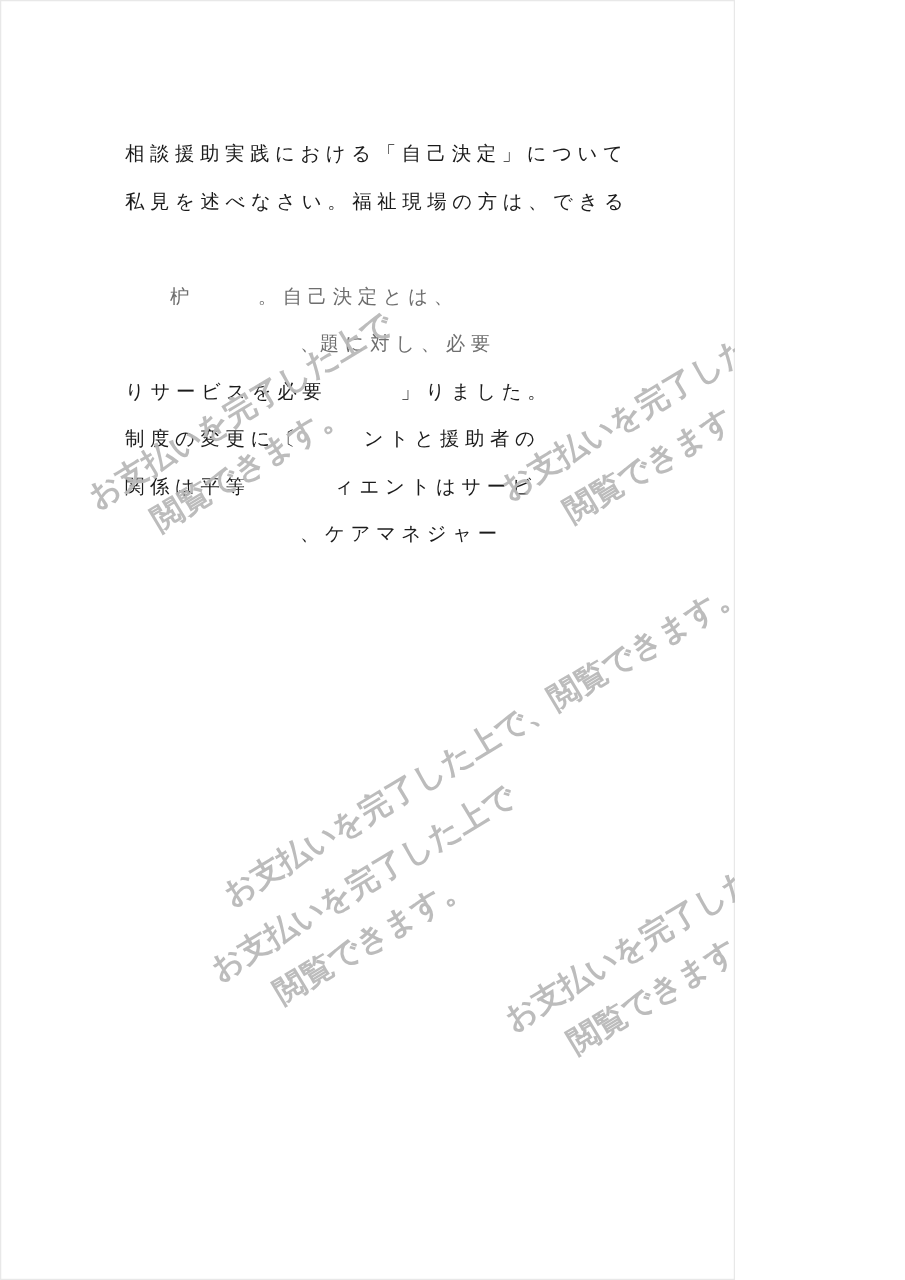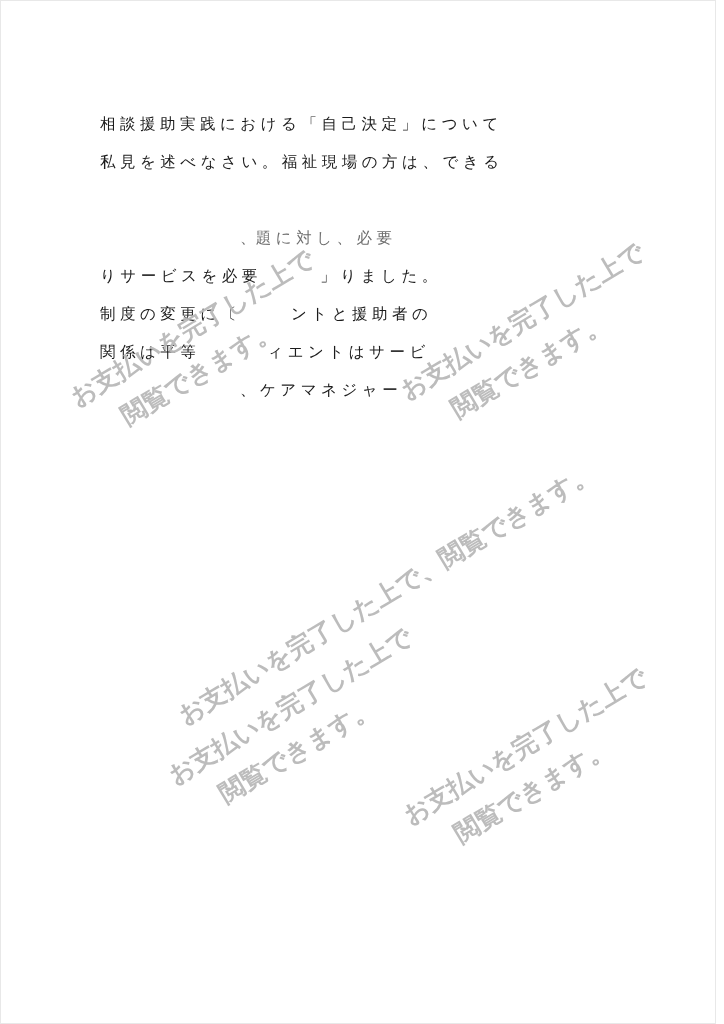--- a/index.html
+++ b/index.html
@@ -10,21 +10,21 @@
   body {
     width: 724px;
     height: 1024px;
     font-family: "Liberation Serif", "DejaVu Serif", serif;
     color: #1a1a1a;
     overflow: hidden;
   }
 
   #page {
     position: relative;
-    width: 716px;
+    width: 588px;
     height: 1024px;
     background: #ffffff;
     overflow: hidden;
   }
 
   
   #page-edge {
     position: absolute;
     inset: 0;
     border: 1px solid #e8e8e8;
@@ -134,20 +134,21 @@
   <div id="doc-body">
 
     <div class="para">
       <div class="line">相 談 援 助 実 践 に お け る 「 自 己 決 定 」 に つ い て</div>
       <div class="line">私 見 を 述 べ な さ い 。 福 祉 現 場 の 方 は 、 で き る</div>
     </div>
 
     <div class="gap"></div>
 
     <div class="para">
+      <div class="line indent-1 fade-1">枦             。 自 己 決 定 と は 、</div>
       <div class="line indent-4 fade-1">、題 に 対 し 、 必 要</div>
       <div class="line">り サ ー ビ ス を 必 要               」 り ま し た 。</div>
       <div class="line">制 度 の 変 更 に 〔             ン ト と 援 助 者 の</div>
       <div class="line">関 係 は 平 等                 ィ エ ン ト は サ ー ビ</div>
       <div class="line indent-4">、 ケ ア マ ネ ジ ャ ー</div>
     </div>
 
   </div>
 
   <div id="watermarks">

